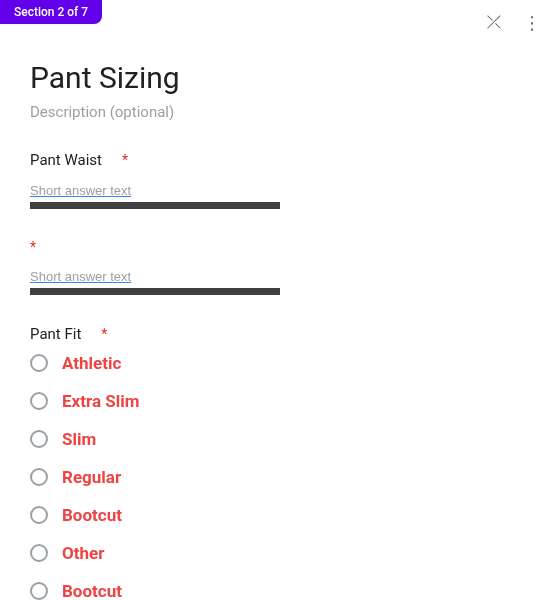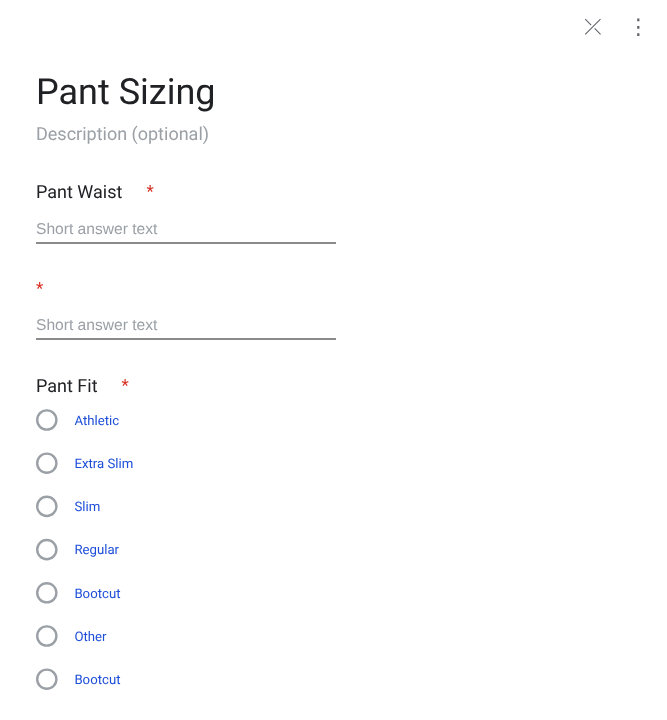--- a/index.html
+++ b/index.html
@@ -93,27 +93,28 @@
     }
 
     .required-star {
       color: #d93025;
       font-size: 14px;
     }
 
     .short-answer-input {
       width: 250px;
       border: none;
-      border-bottom: 1px solid #404040;
+      border-bottom: 7px solid #404040;
       outline: none;
       font-size: 13px;
-      color: #0f172a;
+      color: #3b82f6;
       padding: 4px 0;
       background: transparent;
       cursor: default;
+      text-decoration: underline;
     }
 
     .short-answer-input::placeholder {
       color: #9aa0a6;
       font-size: 13px;
     }
 
     .radio-option {
       display: flex;
       align-items: center;
@@ -125,34 +126,35 @@
     .radio-circle {
       width: 18px;
       height: 18px;
       border-radius: 50%;
       border: 2px solid #9aa0a6;
       flex-shrink: 0;
       background: white;
     }
 
     .radio-label {
-      font-size: 11px;
-      color: #1d4ed8;
-      font-weight: 400;
+      font-size: 17px;
+      color: #ef4444;
+      font-weight: 700;
     }
 
     .radio-options-container {
       margin-top: 8px;
     }
   </style>
 </head>
 <body>
 
 <div class="form-container">
 
+  <div class="section-badge">Section 2 of 7</div>
 
   <div class="header-icons">
     <div class="header-icon">⤫</div>
     <div class="header-icon">⋮</div>
   </div>
 
   <div class="form-content">
 
     <div class="form-title">Pant Sizing</div>
     <div class="form-description">Description (optional)</div>

